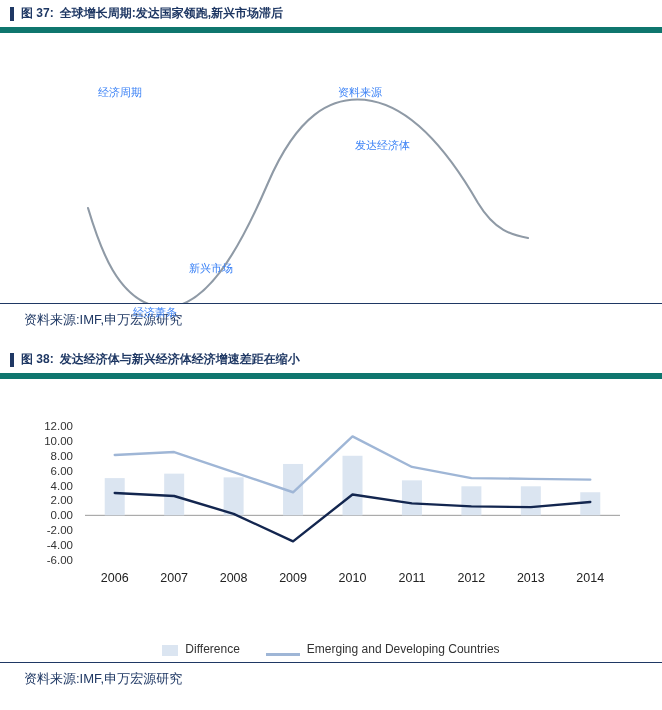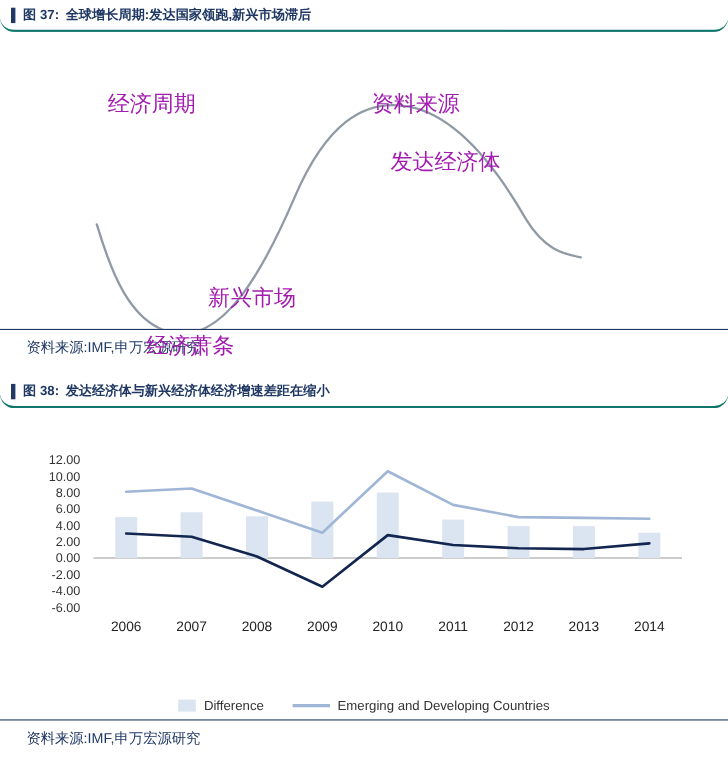--- a/index.html
+++ b/index.html
@@ -7,51 +7,50 @@
     width:662px;height:710px;
     background:#ffffff;
     font-family:"Liberation Sans", sans-serif;
     color:#1b1b1b;
     position:relative;
     overflow:hidden;
   }
   .fig-header{
     display:flex;align-items:center;
     padding:5px 0 5px 10px;
-    border-bottom:2px solid #0f766e;
-    border-radius:13px;
+    border-bottom:6px solid #0f766e;
   }
   .fig-header .bar{
     width:4px;height:14px;background:#1f3864;margin-right:7px;flex:0 0 auto;
   }
   .fig-label{
     font-weight:bold;font-size:12px;color:#1f3864;margin-right:6px;white-space:nowrap;
   }
   .fig-title{
     font-weight:bold;font-size:12px;color:#1f3864;white-space:nowrap;text-align:right;
   }
   .source{
     font-size:13px;color:#1f3864;
     padding:7px 0 7px 24px;
     border-top:1px solid #1f3864;
   }
   .panel{position:relative;}
   
   #fig37-body{height:270px;position:relative;}
   .cn-label{
-    position:absolute;font-family:"DejaVu Sans", sans-serif;font-size:20px;color:#a21caf;white-space:nowrap;
+    position:absolute;font-family:"DejaVu Sans", sans-serif;font-size:11px;color:#3b82f6;white-space:nowrap;
   }
   
   #fig38-body{height:250px;position:relative;margin-top:33px;}
   .legend{
     position:absolute;left:0;right:0;bottom:6px;
     display:flex;justify-content:center;align-items:center;gap:26px;
     font-size:12px;color:#333;
   }
-  .legend .item{display:flex;align-items:center;gap:7px;}
+  .legend .item{display:flex;align-items:flex-end;gap:7px;}
   .legend .swatch-bar{width:16px;height:11px;display:inline-block;}
   .legend .swatch-line{width:34px;height:0;border-top-width:3px;border-top-style:solid;display:inline-block;}
   .spacer{height:10px;}
 </style>
 </head>
 <body>
 
 <div class="panel">
 
   <div class="fig-header">

